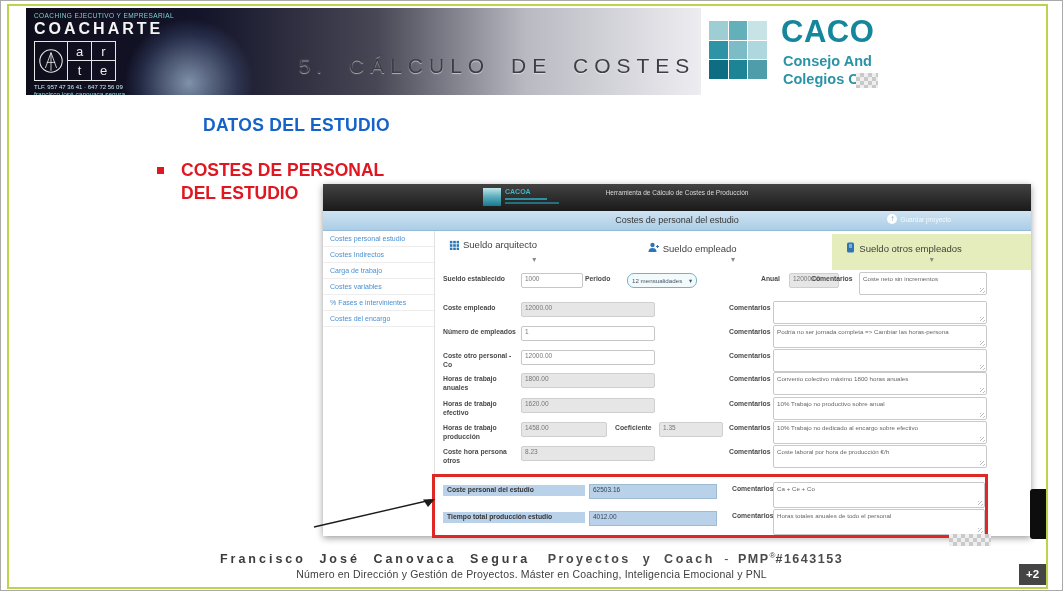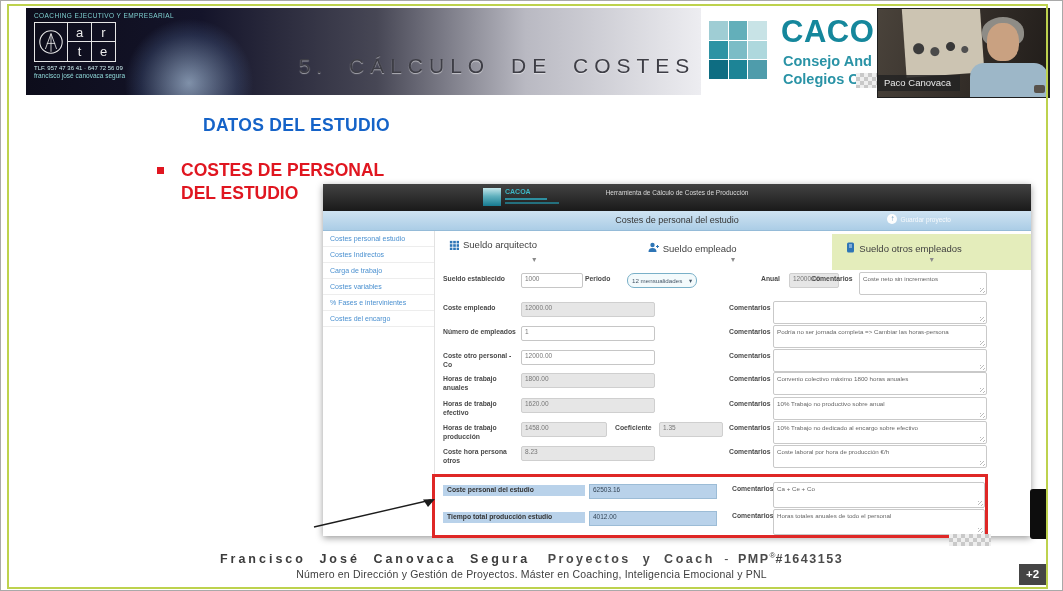--- a/index.html
+++ b/index.html
@@ -139,20 +139,21 @@
 </head>
 <body>
 
 <div class="stage">
   <div class="greenframe"></div>
 
   <div class="banner">
     <div class="glow"></div>
     <div class="coacharte">
       <div class="co-tag">COACHING EJECUTIVO Y EMPRESARIAL</div>
+      <div class="co-brand">COACHARTE</div>
       <div class="arte">
         <div class="mono">
           <svg width="28" height="28" viewBox="0 0 40 40">
               <circle cx="20" cy="20" r="16" stroke="#e8e8e8" stroke-width="1.5" fill="none"></circle>
               <path d="M12 30 L20 8 L28 30 M14 22 h12 M20 8 V34" stroke="#e8e8e8" stroke-width="1.2" fill="none"></path>
             </svg>
         </div>
         <div class="cell">a</div>
         <div class="cell">r</div>
         <div class="cell b">t</div>
@@ -175,28 +176,20 @@
       <div class="m7"></div>
         <div class="m8"></div>
         <div class="m9"></div>
     </div>
     <div class="caco-brand">CACO</div>
     <div class="caco-l1">Consejo And</div>
     <div class="caco-l2">Colegios Of</div>
   </div>
   <div class="checker chk2"></div>
 
-  <div class="webcam">
-    <div class="poster"></div>
-    <div class="hair"></div>
-    <div class="face"></div>
-    <div class="shirt"></div>
-    <div class="cam-name">Paco Canovaca</div>
-    <div class="cam-ctrl"></div>
-  </div>
 
   <div class="heading">DATOS DEL ESTUDIO</div>
   <div class="bullet-row">
     <div class="bullet-sq"></div>
     <div class="bullet-text">COSTES DE PERSONAL DEL ESTUDIO</div>
   </div>
 
   <div class="app">
     <div class="app-header">
       <div class="app-logo">

